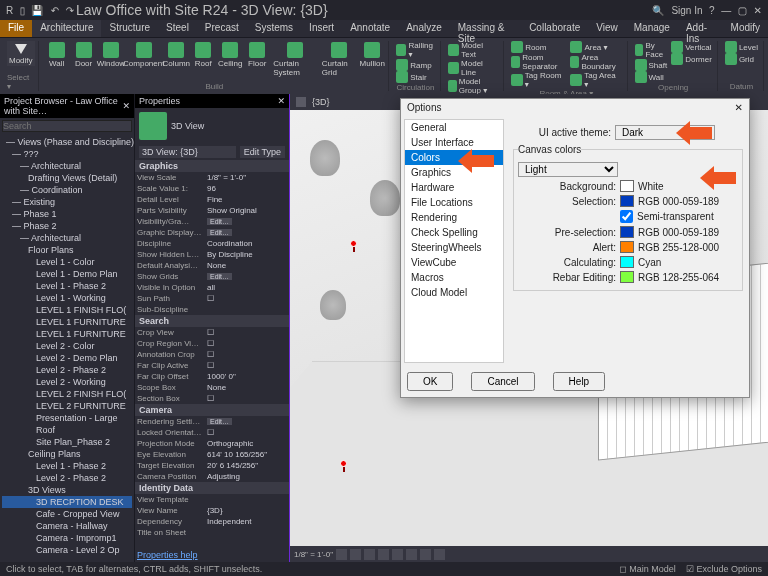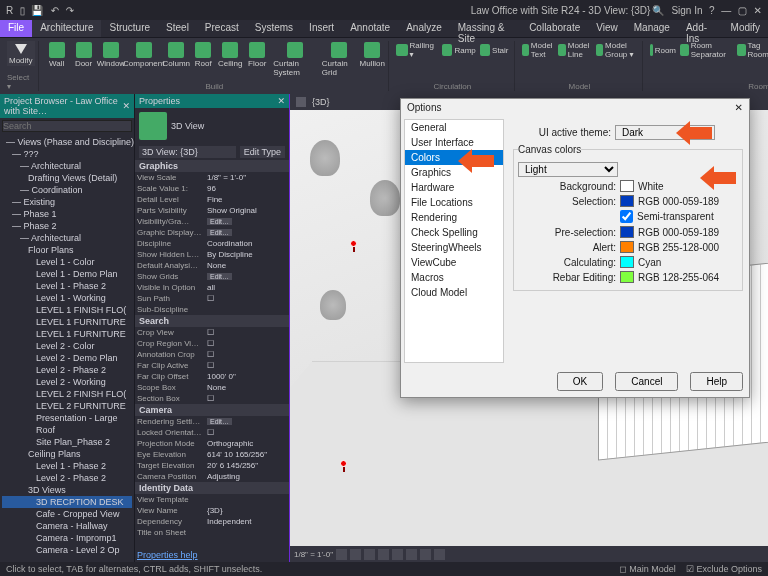--- a/index.html
+++ b/index.html
@@ -1,38 +1,38 @@
 <!DOCTYPE html>
 <html><head>
 <meta charset="utf-8">
 <style>
 * { margin: 0; padding: 0; box-sizing: border-box; font-family: "Segoe UI", Arial, sans-serif; }
 body { width: 768px; height: 576px; background: #2b2b35; color: #d0d0d8; font-size: 9px; overflow: hidden; position: relative; }
 .titlebar { height: 20px; background: #24242c; display: flex; align-items: center; padding: 0 4px; color: #bbb; }
-.titlebar .title { flex: 1; text-align: right; font-size: 10px; }
+.titlebar .title { flex: 1; text-align: left; font-size: 14px; }
 .titlebar .left-icons span, .titlebar .right-icons span { margin: 0 2px; font-size: 10px; }
 .tabstrip { height: 18px; background: #2b2b35; display: flex; border-bottom: 1px solid #1a1a22; }
 .tabstrip .tab { padding: 2px 8px; font-size: 10px; color: #ccc; cursor: pointer; }
-.tabstrip .tab.file { background: #8b5cf6; color: #fff; }
+.tabstrip .tab.file { background: #a16207; color: #fff; }
 .tabstrip .tab.active { background: #34343f; }
 .ribbon { height: 56px; background: #34343f; display: flex; padding: 3px 4px; gap: 2px; }
 .ribbon-group { display: flex; flex-direction: column; align-items: center; border-right: 1px solid #2a2a33; padding: 0 3px; }
 .ribbon-group .buttons { display: flex; gap: 1px; }
 .ribbon-btn { display: flex; flex-direction: column; align-items: center; padding: 1px 2px; color: #ccc; font-size: 8px; min-width: 26px; }
 .ribbon-btn.small { flex-direction: row; font-size: 8px; min-width: 0; padding: 0 2px; gap: 2px; }
 .ribbon-btn .ico { width: 16px; height: 16px; background: #4a6; border-radius: 2px; margin-bottom: 1px; display:flex;align-items:center;justify-content:center;font-size:10px; }
 .ribbon-btn.small .ico { width: 12px; height: 12px; margin: 0; }
 .ribbon-group .label { font-size: 8px; color: #888; margin-top: auto; }
 .modify-btn { background: #3a3a45; }
 .modify-btn .arrow { width: 0; height: 0; border: 6px solid transparent; border-bottom: none; border-top: 10px solid #e0e0e0; margin: 2px; }
-.smallcol { display: flex; flex-direction: row; gap: 0; }
+.smallcol { display: flex; flex-direction: column; gap: 0; }
 
 .workspace { display: flex; height: 468px; }
 .browser { width: 135px; background: #2b2b35; border-right: 1px solid #1a1a22; display: flex; flex-direction: column; }
-.panel-header { background: #0f766e; padding: 2px 4px; font-size: 9px; display: flex; justify-content: space-between; align-items: center; }
+.panel-header { background: #000000; padding: 2px 4px; font-size: 9px; display: flex; justify-content: space-between; align-items: center; }
 .tree { flex: 1; overflow: auto; font-size: 9px; padding: 2px; }
 .tree .node { padding: 0 0 0 4px; white-space: nowrap; cursor: pointer; line-height: 12px; }
 .tree .i1 { padding-left: 10px; } .tree .i2 { padding-left: 18px; } .tree .i3 { padding-left: 26px; } .tree .i4 { padding-left: 34px; }
 .tree .sel { background: #285a9e; }
 
 .props { width: 155px; background: #2b2b35; border-right: 1px solid #6d28d9; display: flex; flex-direction: column; }
 .props .card { padding: 4px; display: flex; align-items: center; gap: 4px; }
 .props .card .ico { width: 28px; height: 28px; background: #4a6; border-radius: 2px; }
 .props .bar { display: flex; padding: 2px 4px; gap: 4px; font-size: 9px; align-items: center; }
 .props .bar .combo { flex: 1; background: #3a3a45; padding: 1px 3px; }
@@ -61,21 +61,21 @@
 .dialog .dbody { flex: 1; display: flex; }
 .dialog .side { width: 100px; background: #fff; border: 1px solid #ccc; margin: 3px; font-size: 10px; }
 .dialog .side .opt { padding: 2px 6px; cursor: pointer; }
 .dialog .side .opt.sel { background: #0078d7; color: #fff; }
 .dialog .main { flex: 1; padding: 6px; font-size: 10px; }
 .dialog .field { display: flex; align-items: center; margin: 3px 0; gap: 4px; }
 .dialog .field .lbl { width: 98px; text-align: right; }
 .dialog select, .dialog input[type=text] { font-size: 10px; padding: 0 2px; border: 1px solid #999; }
 .dialog .swatch { width: 14px; height: 12px; border: 1px solid #666; display: inline-block; }
 .dialog fieldset { border: 1px solid #ccc; padding: 4px; margin-top: 4px; }
-.dialog .btns { padding: 6px; display: flex; justify-content: flex-end; gap: 12px; }
+.dialog .btns { padding: 6px; display: flex; gap: 18px; }
 .dialog .btns button { font-size: 10px; padding: 2px 14px; }
 
 .arrow-callout { position: absolute; width: 36px; height: 18px; pointer-events: none; }
 .arrow-callout::before { content:""; position:absolute; left:0; top:3px; width:24px; height:12px; background:#e52; }
 .arrow-callout::after { content:""; position:absolute; left:-12px; top:-3px; border:12px solid transparent; border-right:14px solid #e52; border-left:none; }
 .pin { position:absolute; width:7px; height:7px; background:#e00; border-radius:50%; border:1px solid #fff; }
 .pin::after { content:""; position:absolute; left:2px; top:6px; width:2px; height:5px; background:#800; }
 </style>
 </head>
 <body>

